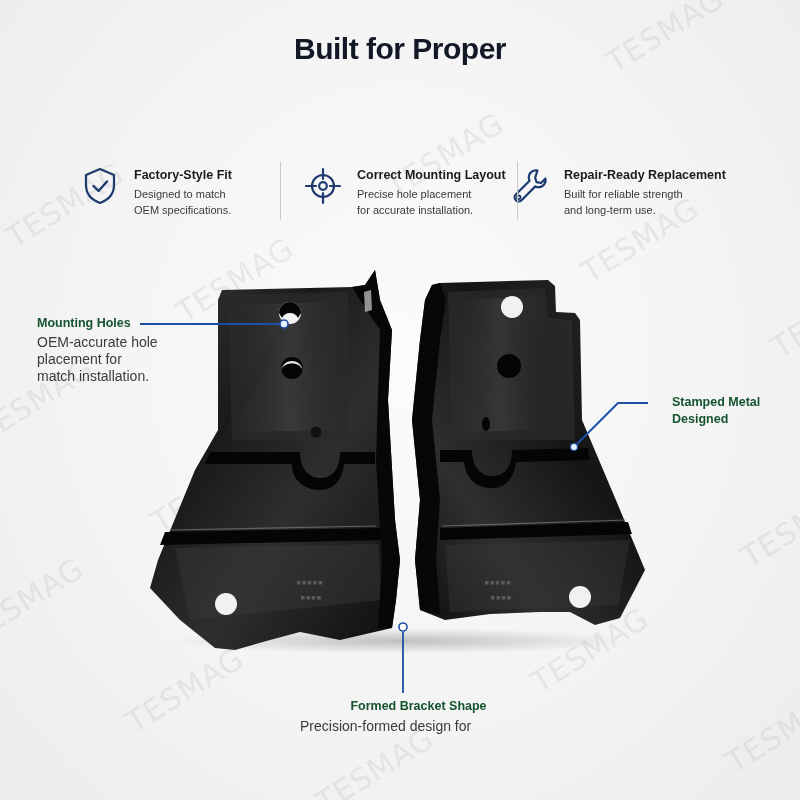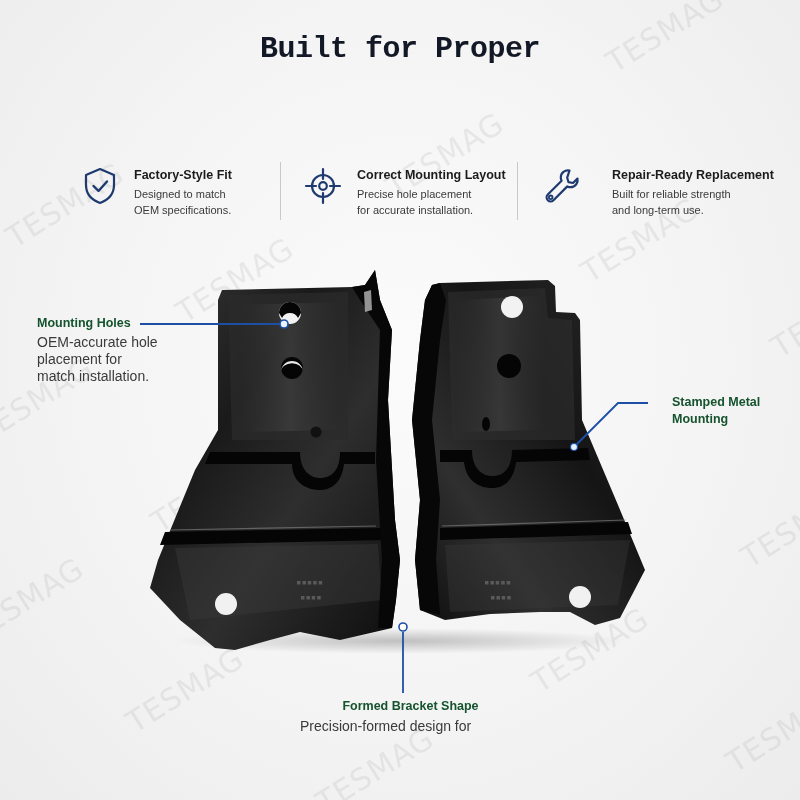--- a/index.html
+++ b/index.html
@@ -21,21 +21,21 @@
     color: rgba(160,160,160,0.18);
     transform: rotate(-32deg);
     transform-origin: left top;
     white-space: nowrap;
     pointer-events: none;
   }
 
   
   .heading { position: absolute; top: 30px; left: 0; width: 800px; text-align: center; }
   .heading .line1 {
-    font-family: Liberation Mono, monospace;
+    font-family: Liberation Sans, sans-serif;
     font-weight: bold;
     font-size: 30px;
     color: #121826;
     letter-spacing: -0.5px;
     line-height: 38px;
   }
   .heading .line2 {
     font-family: "DejaVu Sans", sans-serif;
     font-weight: bold;
     font-size: 40px;
@@ -115,21 +115,21 @@
       </svg>
       <div>
         <div class="ftitle">Correct Mounting Layout</div>
         <div class="fdesc">
           <div>Precise hole placement</div>
           <div>for accurate installation.</div>
         </div>
       </div>
     </div>
 
-    <div class="feature" style="left:542px;gap:16px;">
+    <div class="feature" style="left:510px;">
       <svg class="ficon" viewBox="0 0 40 40">
         <path d="M27.5 4.5 C23 3.5 18.8 6.8 18.8 11.4 C18.8 12.6 19.1 13.7 19.6 14.7 L5.8 28.5 C4.2 30.1 4.2 32.6 5.8 34.2 C7.4 35.8 9.9 35.8 11.5 34.2 L25.3 20.4 C26.3 20.9 27.4 21.2 28.6 21.2 C33.2 21.2 36.5 17 35.5 12.5 L31 17 L26.5 16.2 L25.2 11.7 Z" fill="none" stroke="#1e3a6e" stroke-width="2.2" stroke-linejoin="round"></path>
         <circle cx="8.7" cy="31.3" r="1.8" fill="none" stroke="#1e3a6e" stroke-width="1.8"></circle>
       </svg>
       <div>
         <div class="ftitle">Repair-Ready Replacement</div>
         <div class="fdesc">
           <div>Built for reliable strength</div>
           <div>and long-term use.</div>
         </div>
@@ -224,21 +224,21 @@
 
   <div class="callout-title" style="left:37px;top:315px;">Mounting Holes</div>
   <div class="callout-desc" style="left:37px;top:334px;">
     <div>OEM-accurate hole</div>
     <div>placement for</div>
     <div>match installation.</div>
   </div>
 
   <div class="callout-title" style="left:672px;top:394px;">
     <div>Stamped Metal</div>
-    <div>Mounting</div>
-  </div>
-
-  <div class="callout-title" style="left:308px;top:698px;width:205px;text-align:center;">Formed Bracket Shape</div>
+    <div>Designed</div>
+  </div>
+
+  <div class="callout-title" style="left:316px;top:698px;width:205px;text-align:center;">Formed Bracket Shape</div>
   <div class="callout-desc" style="left:300px;top:718px;width:205px;">
     <div>Precision-formed design for</div>
   </div>
 
 </div>
 
 </body></html>

